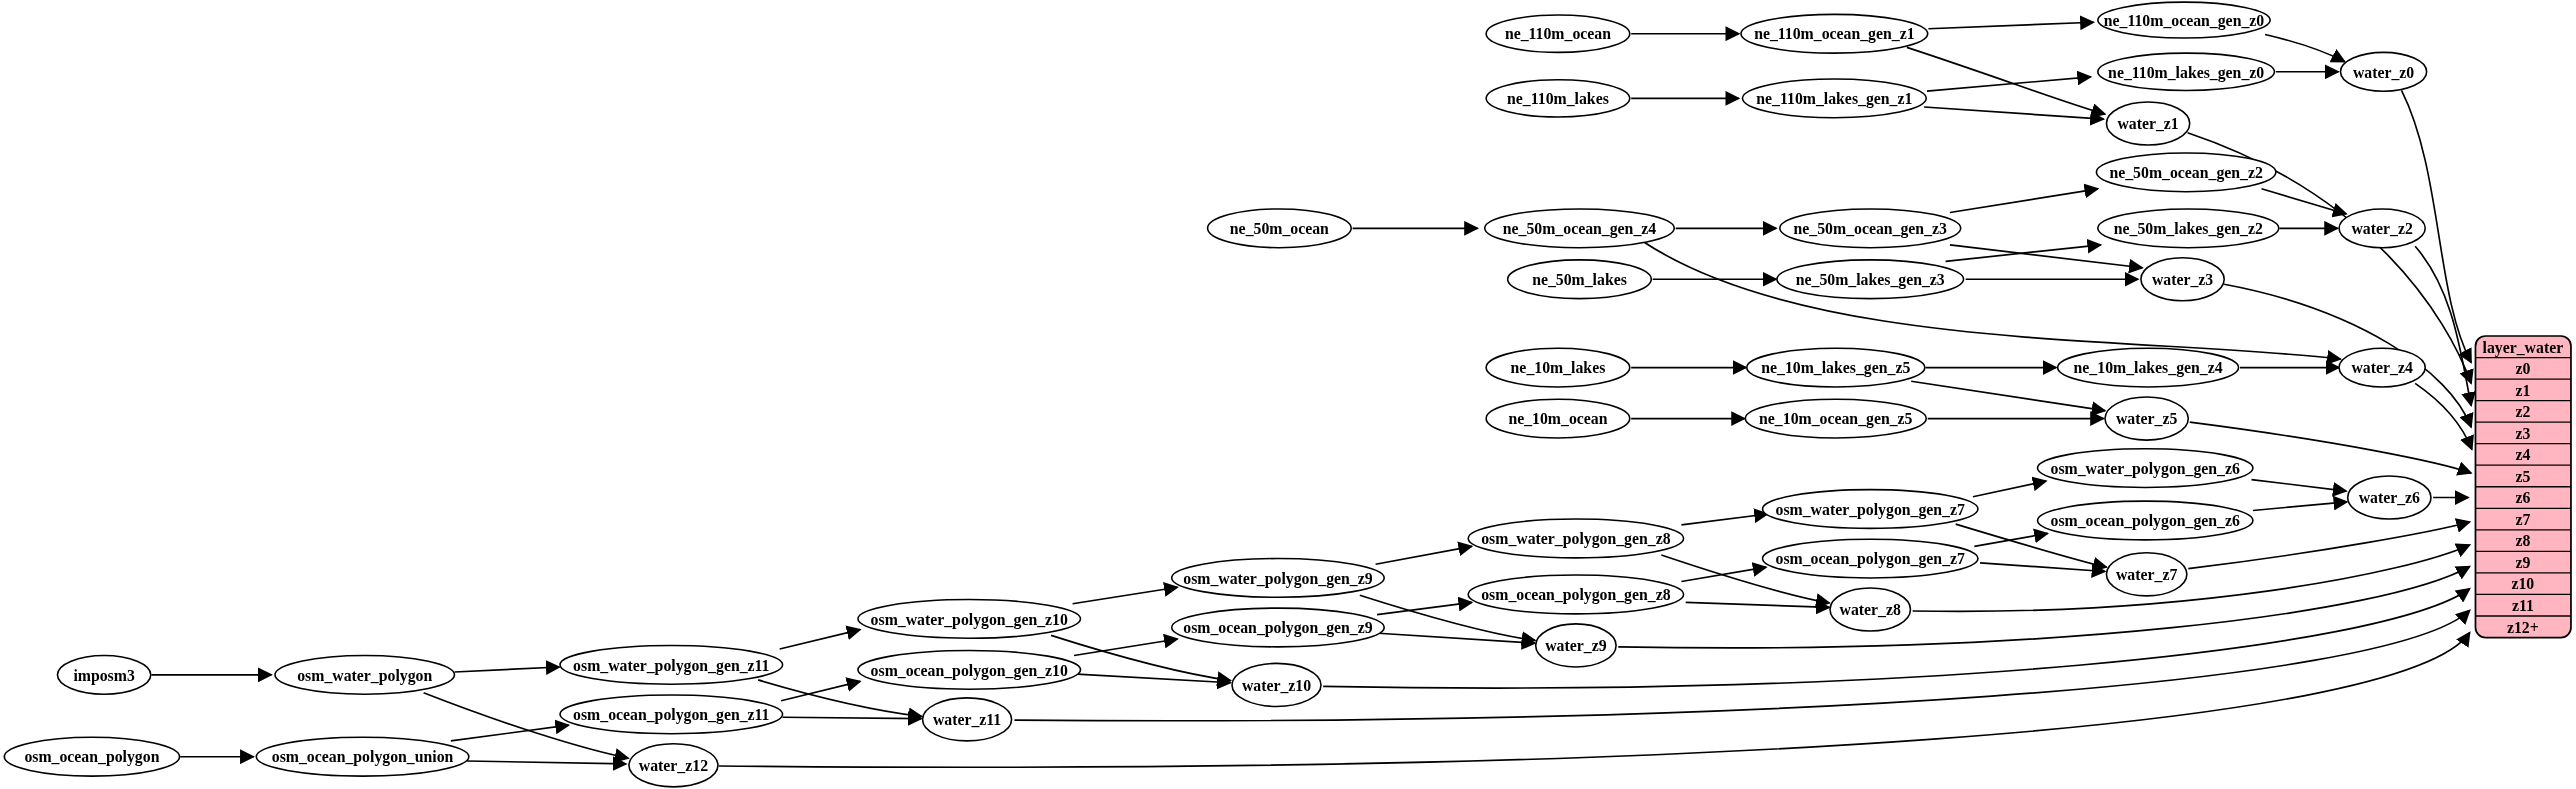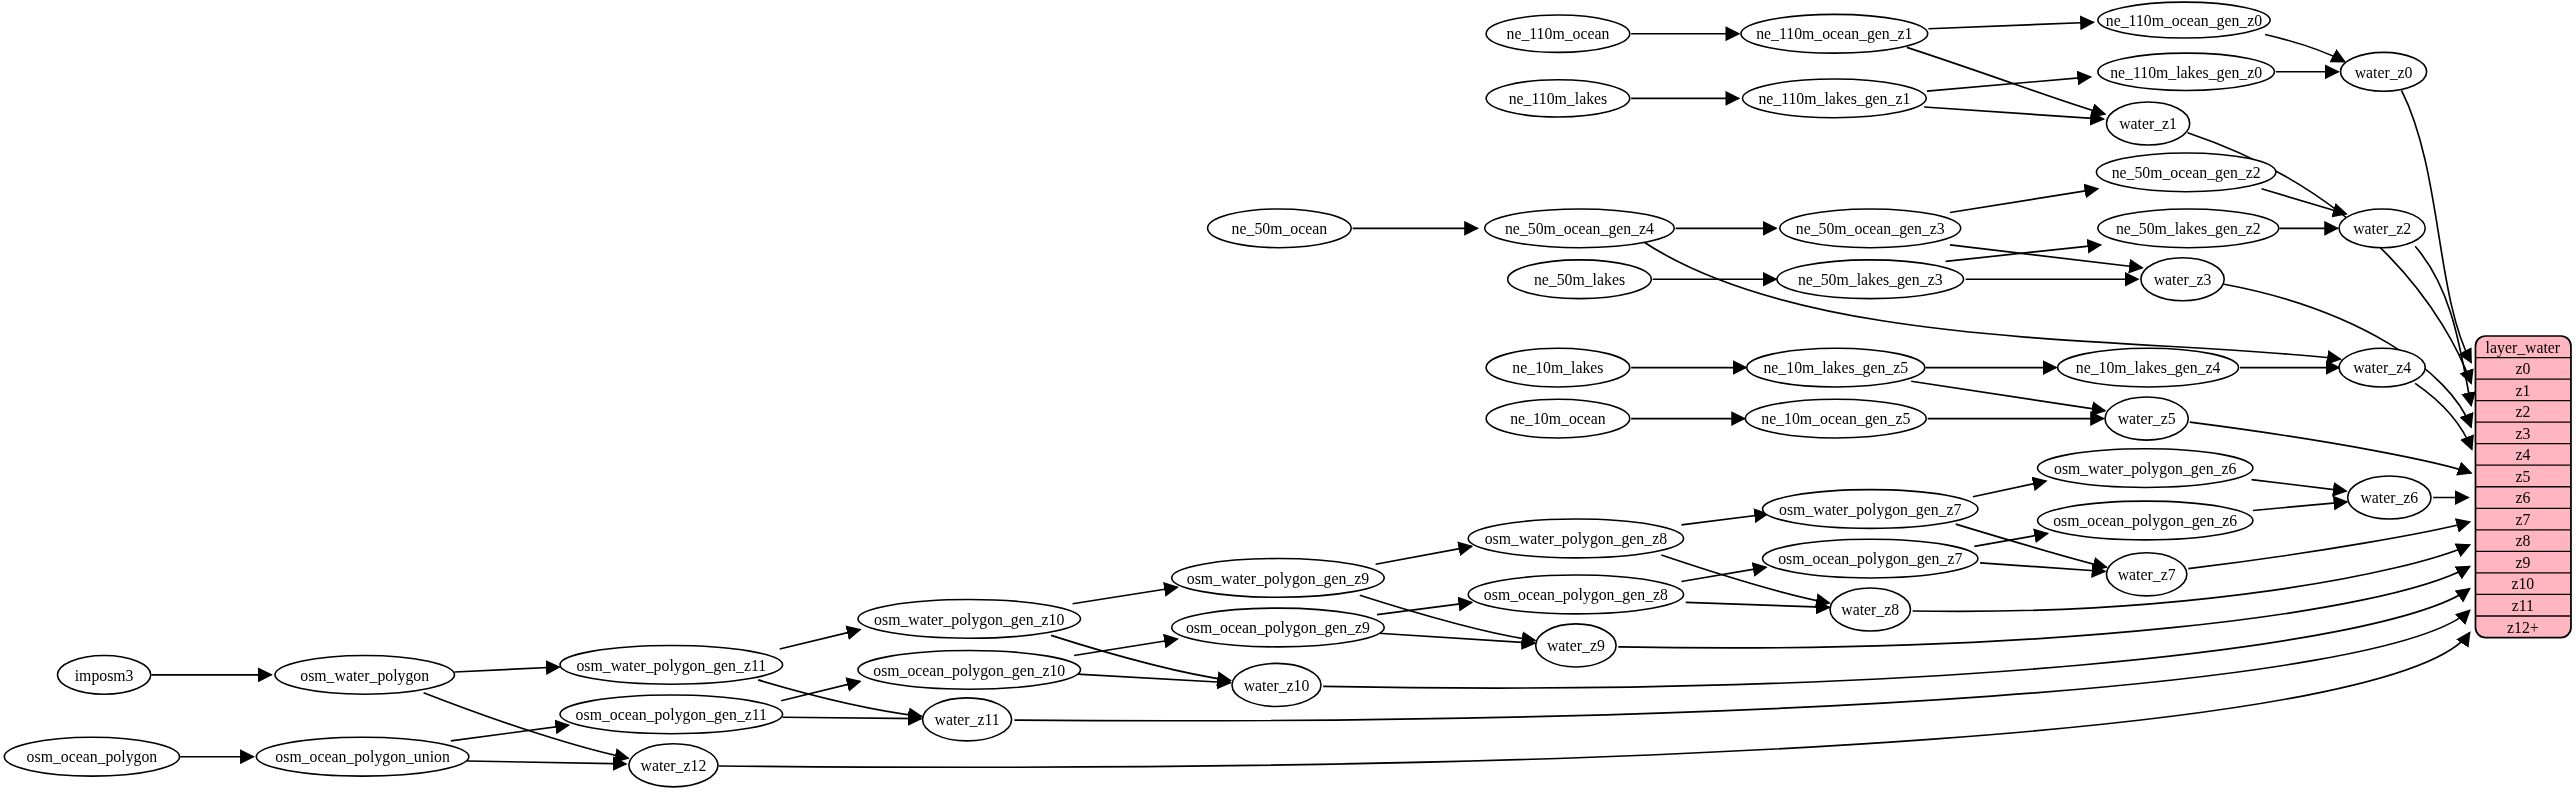--- a/index.html
+++ b/index.html
@@ -1,16 +1,16 @@
 <!DOCTYPE html>
 <html style="font-size:11.5px"><head>
 <meta charset="utf-8">
 <style>
   html,body { margin:0; padding:0; background:#ffffff; }
-  .canvas-wrap { width:100%; }
+  .canvas-wrap { width:100%;font-weight:bold; }
   svg { display:block; width:100%; height:auto; background:#ffffff; }
   .edge { fill:none; stroke:#000000; stroke-width:2.3; marker-end:url(#arrowhead); }
   .node ellipse { fill:#ffffff; stroke:#000000; stroke-width:2.2; }
   .node text, .tbl-title, .tbl-row-text {
     font-family:"Liberation Serif","DejaVu Serif",serif;
     font-size:22px; fill:#000000; text-anchor:middle;
   }
   .tbl-rect { stroke:#000000; stroke-width:2.4; }
   .tbl-sep { stroke:#000000; stroke-width:1.8; }
 </style>

